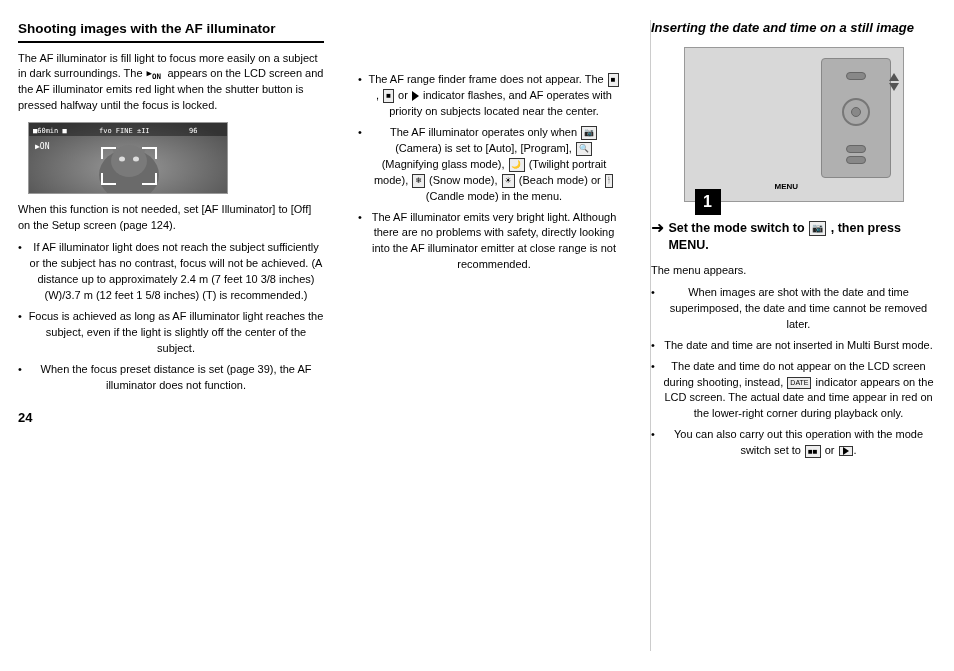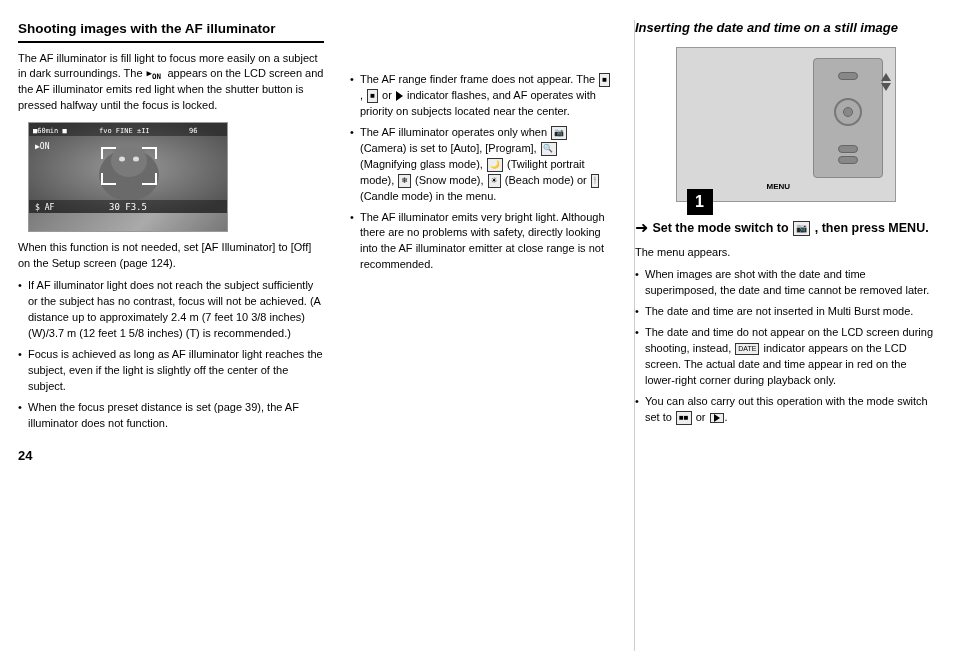--- a/index.html
+++ b/index.html
@@ -9,21 +9,21 @@
       background: #fff;
       color: #000;
       width: 954px;
       min-height: 671px;
     }
     .page-container {
       display: flex;
       width: 954px;
       min-height: 671px;
       padding: 20px 18px 20px 18px;
-      gap: 8px;
+      gap: 16px;
     }
     .left-column {
       width: 320px;
       flex-shrink: 0;
       padding-right: 14px;
     }
     .middle-column {
       width: 280px;
       flex-shrink: 0;
       padding-right: 14px;
@@ -58,30 +58,31 @@
       list-style: none;
       padding-left: 0;
       margin-bottom: 6px;
     }
     .bullet-list li {
       padding-left: 10px;
       position: relative;
       margin-bottom: 5px;
       line-height: 1.45;
       font-size: 11px;
+      text-align: center;
     }
     .bullet-list li::before {
       content: "•";
       position: absolute;
       left: 0;
     }
     .camera-image-box {
       border: 1px solid #999;
       width: 200px;
-      height: 110px;
+      height: 72px;
       margin: 8px 0 8px 10px;
       overflow: hidden;
       display: flex;
       align-items: center;
       justify-content: center;
       background: #c8c8c8;
       position: relative;
     }
     
     .cat-area {

